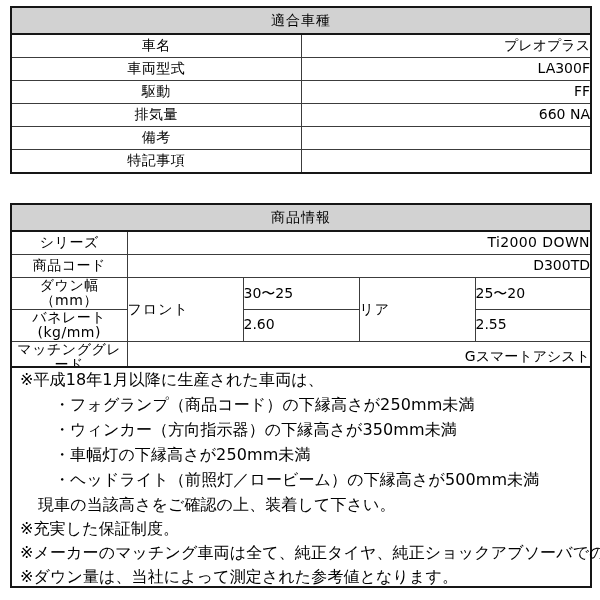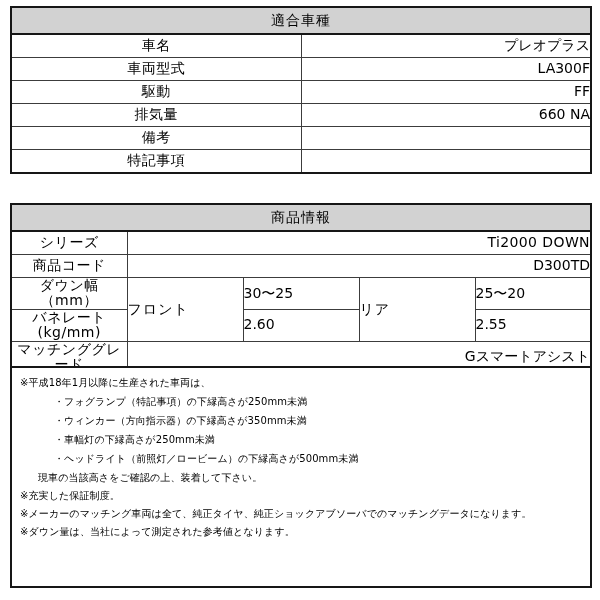--- a/index.html
+++ b/index.html
@@ -100,22 +100,22 @@
   
   .notes-box {
     position: absolute;
     left: 10px;
     top: 366px;
     width: 582px;
     height: 222px;
     box-sizing: border-box;
     border: 2px solid #161616;
     background: #ffffff;
-    padding: 10px 8px 6px 8px;
-    font-size: 10px;
+    padding: 4px 8px 6px 8px;
+    font-size: 16px;
     line-height: 1.0;
   }
   .note-line {
     white-space: nowrap;
     margin: 0 0 9px 0;
     letter-spacing: 0.1px;
   }
   .note-sub {
     padding-left: 34px;
   }
@@ -188,21 +188,21 @@
     </tr>
     <tr>
       <td class="lbl">マッチンググレード</td>
       <td class="val" colspan="4">Gスマートアシスト</td>
     </tr>
   </tbody>
     </table>
 
   <div class="notes-box">
     <p class="note-line">※平成18年1月以降に生産された車両は、</p>
-    <p class="note-line note-sub">・フォグランプ（特記事項）の下縁高さが250mm未満</p>
+    <p class="note-line note-sub">・フォグランプ（商品コード）の下縁高さが250mm未満</p>
     <p class="note-line note-sub">・ウィンカー（方向指示器）の下縁高さが350mm未満</p>
     <p class="note-line note-sub">・車幅灯の下縁高さが250mm未満</p>
     <p class="note-line note-sub">・ヘッドライト（前照灯／ロービーム）の下縁高さが500mm未満</p>
     <p class="note-line note-cont note-tight">現車の当該高さをご確認の上、装着して下さい。</p>
     <p class="note-line note-tight">※充実した保証制度。</p>
     <p class="note-line note-tight">※メーカーのマッチング車両は全て、純正タイヤ、純正ショックアブソーバでのマッチングデータになります。</p>
     <p class="note-line note-tight">※ダウン量は、当社によって測定された参考値となります。</p>
   </div>
 
 </div>

